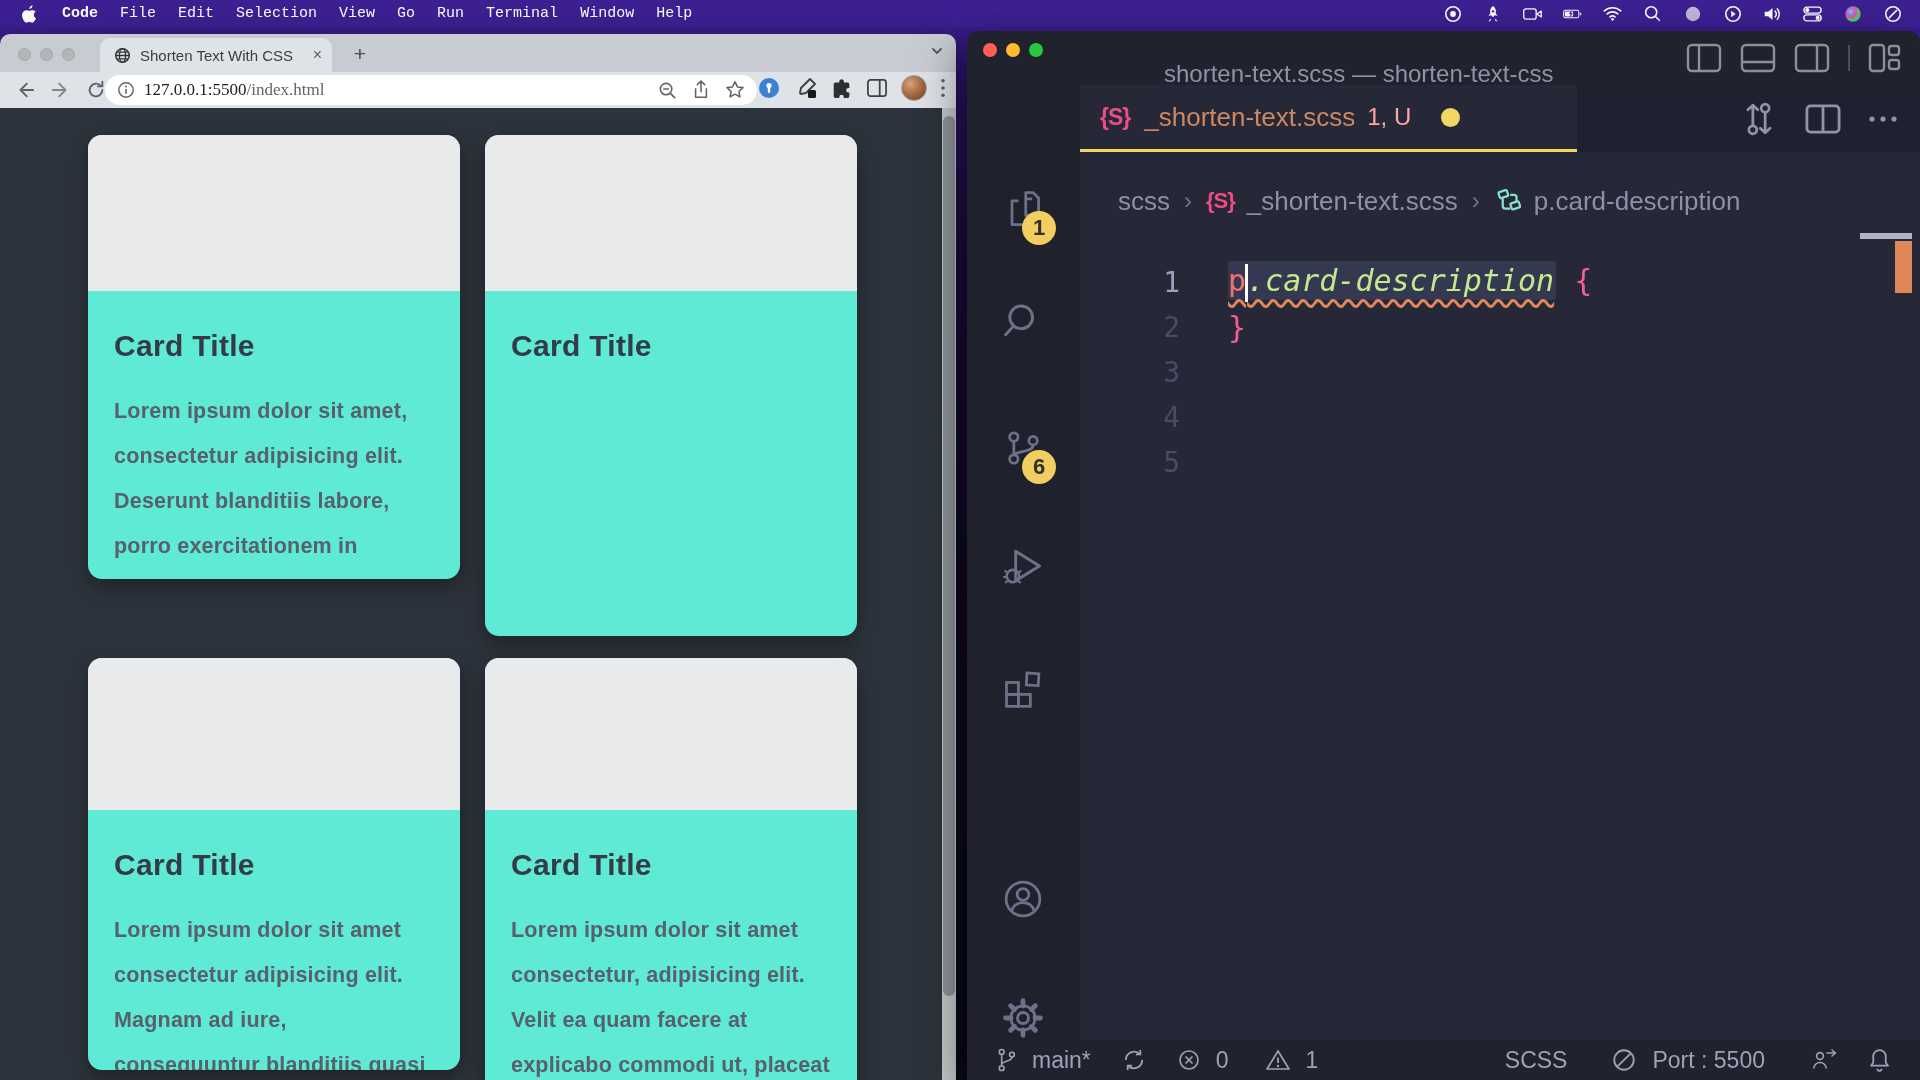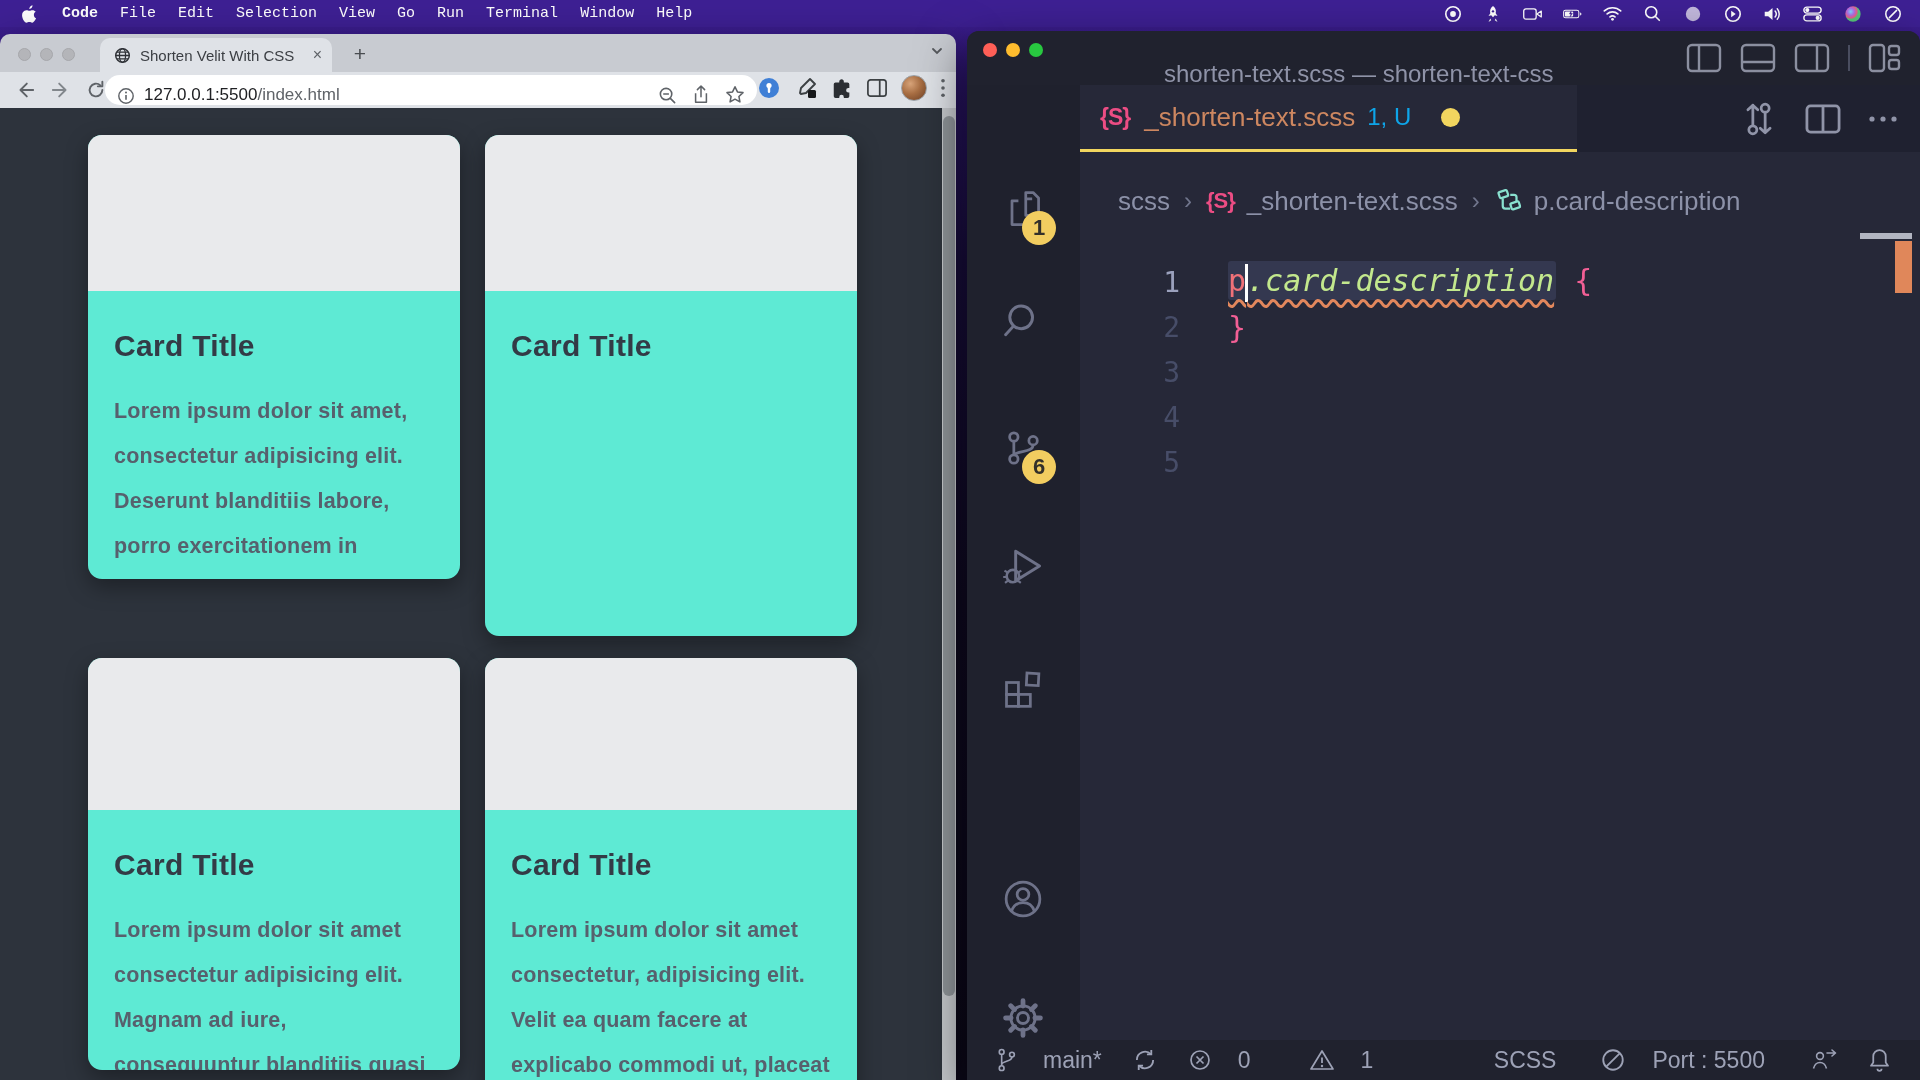--- a/index.html
+++ b/index.html
@@ -24,21 +24,21 @@
   .b-tabstrip{height:38px;background:#c8cbd1;position:relative;}
   .b-lights{position:absolute;left:18px;top:14px;display:flex;gap:9px;}
   .b-light{width:13px;height:13px;border-radius:50%;background:#b4b5b9;border:1px solid #a6a7ab;}
   .b-tab{position:absolute;left:100px;bottom:0;width:232px;height:34px;background:#dfe2e7;border-radius:10px 10px 0 0;display:flex;align-items:center;padding:0 10px 0 14px;}
   .b-tab-title{font-size:15px;color:#3b3e43;white-space:nowrap;overflow:hidden;flex:1;margin-left:9px;}
   .b-tab-close{color:#5f6368;font-size:16px;margin-left:6px;}
   .b-newtab{position:absolute;left:348px;bottom:6px;color:#494c50;font-size:21px;width:24px;text-align:center;}
   .b-strip-chevron{position:absolute;right:12px;top:10px;color:#55585c;}
   .b-toolbar{height:36px;background:#dfe2e7;display:flex;align-items:center;position:relative;}
   .b-nav{display:flex;align-items:center;gap:14px;margin-left:14px;color:#5f6368;}
-  .b-pill{position:absolute;left:105px;top:3px;width:652px;height:30px;background:#ffffff;border-radius:15px;display:flex;align-items:flex-end;padding:0 12px;}
+  .b-pill{position:absolute;left:105px;top:3px;width:652px;height:30px;background:#ffffff;border-radius:15px;display:flex;align-items:center;padding:0 12px;font-family:Liberation Serif, serif;}
   .b-url{font-size:17px;margin-left:9px;white-space:nowrap;}
   .b-url .host{color:#202124;}
   .b-url .path{color:#5f6368;}
   .b-pill-icons{margin-left:auto;display:flex;align-items:center;gap:15px;color:#5f6368;}
   .b-out-icons{position:absolute;right:10px;top:3px;display:flex;align-items:center;gap:13px;color:#454a4f;}
   .avatar{width:26px;height:26px;border-radius:50%;background:radial-gradient(circle at 35% 32%,#d8a47a 0%,#a96f44 45%,#6e3f23 100%);border:1px solid #9aa0a6;}
   .b-content{position:relative;height:972px;background:#2d333c;overflow:hidden;}
   .b-scrollbar{position:absolute;right:0;top:0;width:14px;height:100%;background:#c6c9cd;}
   .b-thumb{position:absolute;left:1px;top:8px;width:12px;height:880px;border-radius:6px;background:#8f9499;}
 
@@ -61,21 +61,21 @@
   .v-main{position:absolute;top:54px;left:0;right:0;bottom:40px;display:flex;}
   .v-activity{width:113px;background:#1f212d;position:relative;flex:none;}
   .act-ic{position:absolute;left:34px;width:44px;height:44px;color:#6e7289;}
   .act-badge{position:absolute;left:55px;width:34px;height:34px;border-radius:50%;background:#f2cd60;color:#33302a;font-size:22px;font-weight:700;display:flex;align-items:center;justify-content:center;}
   .v-editor{flex:1;position:relative;background:#262838;overflow:hidden;}
 
   .v-tabbar{position:absolute;top:0;left:0;right:0;height:67px;background:#1f2130;}
   .v-tab{position:absolute;left:0;top:0;width:497px;height:67px;background:#262838;border-bottom:3px solid #f2d65f;display:flex;align-items:center;padding:0 0 0 20px;}
   .scss-glyph{color:#ec4d84;font-weight:700;font-size:23px;letter-spacing:-1px;}
   .v-tab-label{margin-left:14px;font-size:26px;color:#cd8760;white-space:nowrap;}
-  .v-tab-deco{margin-left:12px;font-size:24px;color:#0ea5e9;}
+  .v-tab-deco{margin-left:12px;font-size:24px;color:#fca5a5;}
   .v-tab-dot{margin-left:30px;width:19px;height:19px;border-radius:50%;background:#f2d65f;}
   .v-tab-icons{position:absolute;right:22px;top:0;height:67px;display:flex;align-items:center;gap:26px;color:#9094a8;}
 
   .v-breadcrumb{position:absolute;top:67px;left:0;right:0;height:84px;display:flex;align-items:center;padding-left:38px;padding-top:14px;color:#8c91a8;font-size:26px;white-space:nowrap;overflow:hidden;}
   .v-breadcrumb .sep{margin:0 14px;color:#70758c;font-size:24px;}
   .v-breadcrumb .scss-glyph{font-size:22px;}
   .bc-file{margin-left:12px;}
   .bc-symbol-ic{margin-right:10px;color:#89e0cf;}
   .bc-symbol-wrap{display:flex;align-items:center;}
 
@@ -87,21 +87,21 @@
   .tok-tag{color:#f07178;}
   .tok-class{color:#c3e88d;font-style:italic;}
   .tok-brace{color:#f25f95;}
   .sel-highlight{background:#343850;border-radius:3px;text-decoration:underline wavy #e2875c 2.5px;text-underline-offset:8px;padding:2px 2px 2px 0;}
   .cursor{display:inline-block;width:3px;height:38px;background:#ffffff;vertical-align:middle;margin:0 -1px;}
 
   .v-ruler-topbar{position:absolute;right:8px;top:148px;width:52px;height:6px;background:#b2b5c1;}
   .v-ruler-mark{position:absolute;right:8px;top:156px;width:17px;height:52px;background:#e0875a;}
 
   .v-statusbar{position:absolute;left:0;right:0;bottom:0;height:40px;background:#20222e;display:flex;align-items:center;color:#9da2b6;font-size:23px;padding:0 28px;}
-  .sb-item{display:flex;align-items:center;gap:26px;margin-right:30px;white-space:nowrap;}
+  .sb-item{display:flex;align-items:center;gap:15px;margin-right:30px;white-space:nowrap;}
   .sb-right{margin-left:auto;display:flex;align-items:center;}
   .sb-gap{margin-right:44px;}
 </style>
 </head>
 <body>
 
 <div class="menubar">
   <span class="apple">
     <svg width="15" height="18" viewBox="0 0 24 28">
         <path fill="#fff" d="M16.8 0c.2 1.5-.4 3-1.3 4.1-.9 1.1-2.4 2-3.8 1.9-.2-1.4.5-2.9 1.3-3.8C13.9 1.1 15.5.2 16.8 0zM22.5 20.6c-.6 1.4-.9 2-1.7 3.3-1.1 1.7-2.7 3.9-4.6 3.9-1.7 0-2.2-1.1-4.5-1.1s-2.8 1.1-4.5 1.1c-1.9 0-3.4-1.9-4.5-3.6C-.3 19.4-.6 14 1.4 11.1 2.8 9 5 7.8 7 7.8c2 0 3.3 1.1 5 1.1 1.6 0 2.6-1.1 5-1.1 1.8 0 3.7 1 5 2.7-4.4 2.4-3.7 8.7.5 10.1z"></path>
@@ -215,21 +215,21 @@
     <div class="b-tab">
       <span>
           <svg width="17" height="17" viewBox="0 0 20 20">
             <circle cx="10" cy="10" r="8" fill="none" stroke="#2f3237" stroke-width="1.7"></circle>
             <ellipse cx="10" cy="10" rx="3.6" ry="8" fill="none" stroke="#2f3237" stroke-width="1.5"></ellipse>
             <line x1="2" y1="10" x2="18" y2="10" stroke="#2f3237" stroke-width="1.5"></line>
             <line x1="3.2" y1="6" x2="16.8" y2="6" stroke="#2f3237" stroke-width="1.3"></line>
             <line x1="3.2" y1="14" x2="16.8" y2="14" stroke="#2f3237" stroke-width="1.3"></line>
           </svg>
         </span>
-      <span class="b-tab-title">Shorten Velit With CSS</span>
+      <span class="b-tab-title">Shorten Text With CSS</span>
       <span class="b-tab-close">×</span>
     </div>
     <span class="b-newtab">+</span>
     <span class="b-strip-chevron">
         <svg width="14" height="14" viewBox="0 0 14 14">
           <path d="M3 5l4 4 4-4" fill="none" stroke="#55585c" stroke-width="1.8" stroke-linecap="round"></path>
         </svg>
       </span>
   </div>
 

